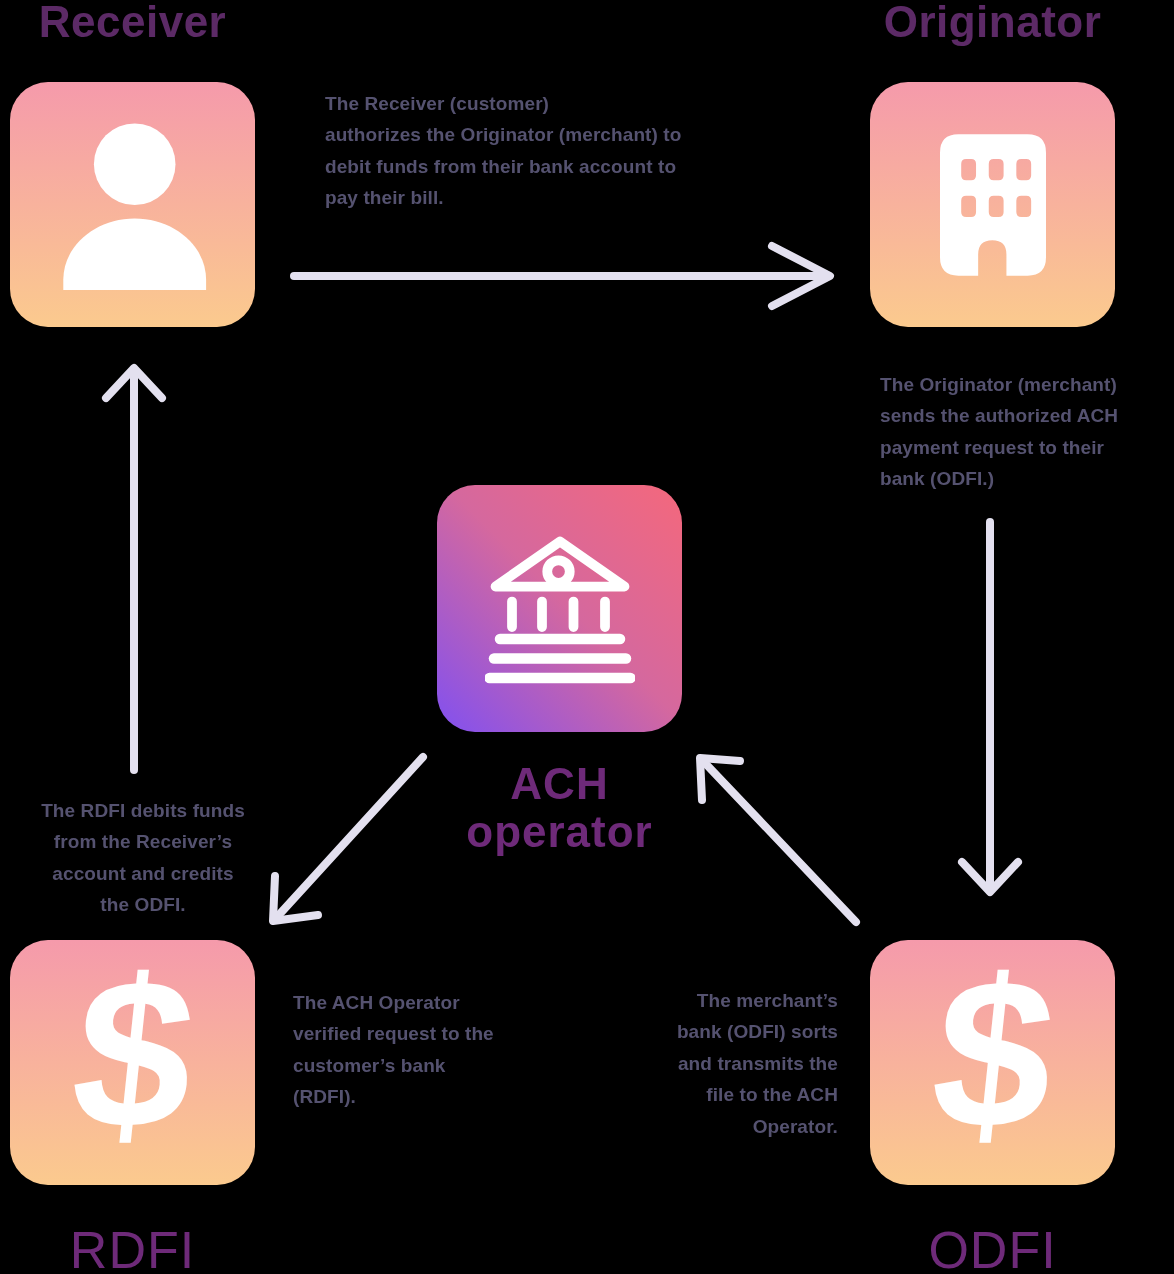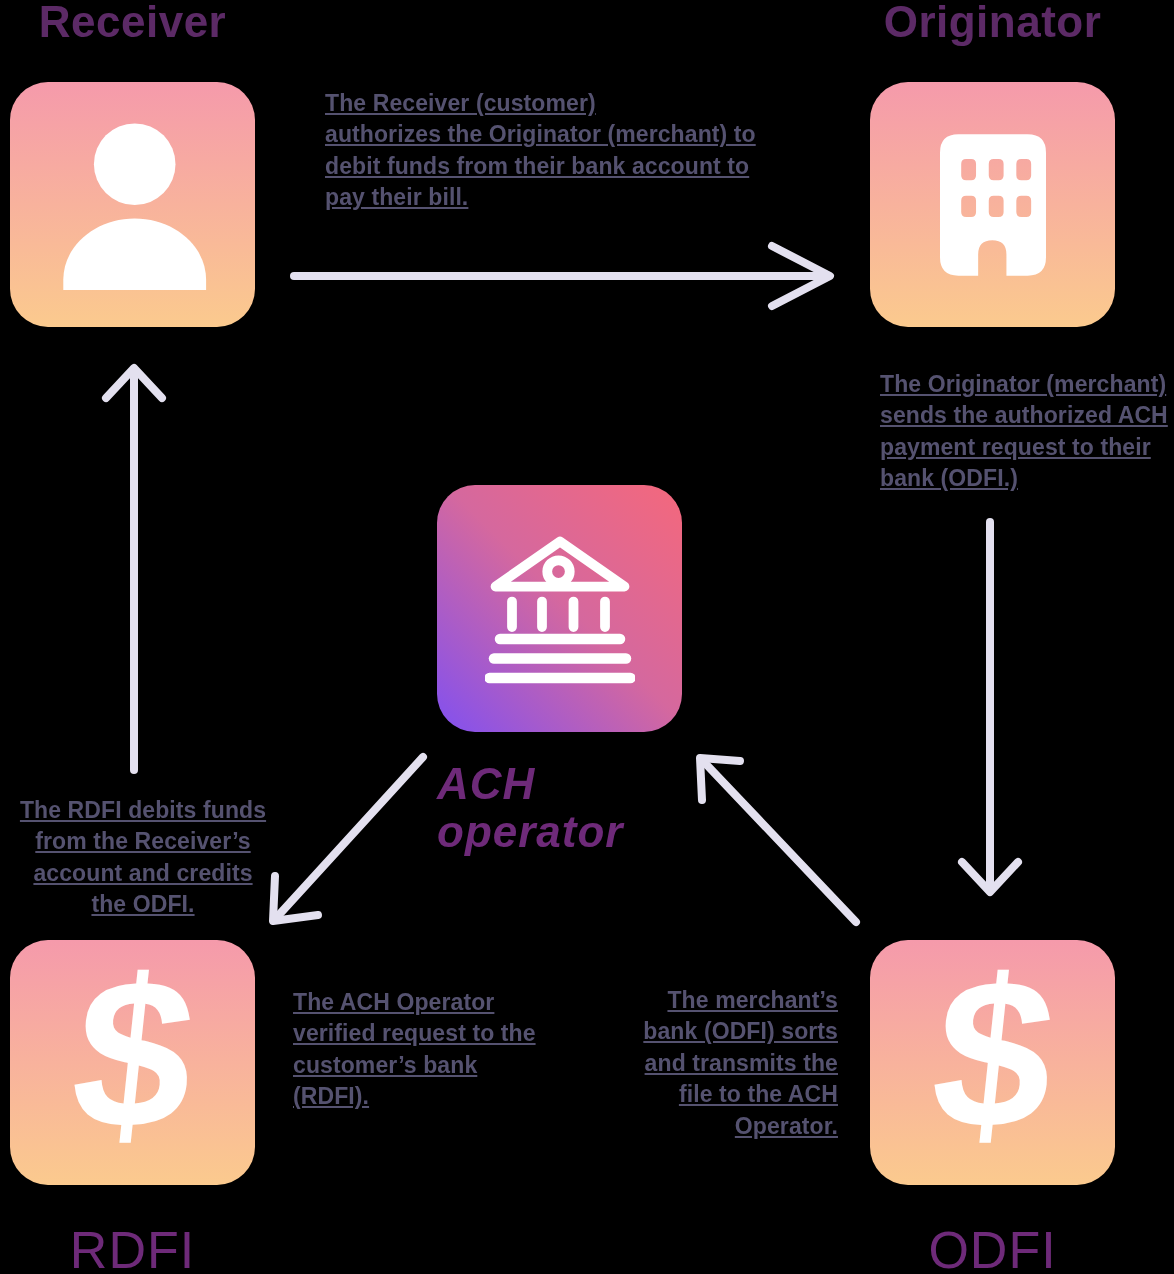--- a/index.html
+++ b/index.html
@@ -12,42 +12,42 @@
     position:absolute;width:245px;text-align:center;
     font-size:44px;font-weight:bold;line-height:48px;
     color:var(--heading-color,#5c2a66);letter-spacing:.5px;
   }
   .node-label{
     position:absolute;width:245px;text-align:center;
     font-size:52px;font-weight:normal;line-height:48px;
     color:var(--node-label-color,#6e2a79);letter-spacing:1px;
   }
   .center-label{
-    position:absolute;width:245px;
+    position:absolute;width:245px;text-align:center;
     font-size:44px;font-weight:bold;line-height:48px;
-    color:var(--node-label-color,#6e2a79);letter-spacing:1px;font-style:italic;
+    color:var(--node-label-color,#6e2a79);letter-spacing:1px;
   }
   .card{
     position:absolute;width:245px;height:245px;border-radius:38px;
     display:flex;align-items:center;justify-content:center;
   }
   .corner-card{
     background:linear-gradient(180deg,var(--card-top,#f59aab) 0%,var(--card-bottom,#fbca8e) 100%);
   }
   .center-card{
     width:245px;height:247px;
     background:linear-gradient(45deg,var(--center-start,#8150f0) 0%,var(--center-mid,#d5689e) 52%,var(--center-end,#f4687c) 100%);
   }
   .dollar{
     font-size:212px;font-weight:bold;color:var(--icon-color,#fff);
     transform:skewX(-6deg);line-height:212px;padding-bottom:18px;
   }
   .body-text{
-    position:absolute;font-size:23px;font-weight:bold;line-height:31.4px;
-    color:var(--body-text-color,#555270);letter-spacing:.1px;white-space:nowrap;text-decoration:underline;
+    position:absolute;font-size:19px;font-weight:bold;line-height:31.4px;
+    color:var(--body-text-color,#555270);letter-spacing:.1px;white-space:nowrap;
   }
   .ta-c{text-align:center;}
   .ta-r{text-align:right;}
   .arrows{position:absolute;left:0;top:0;}
   .arrow{stroke:var(--arrow-color,#e3e0ef);stroke-width:8;fill:none;stroke-linecap:round;stroke-linejoin:round;}
   .icon-fill{fill:var(--icon-color,#fff);}
   .icon-stroke{stroke:var(--icon-color,#fff);fill:none;stroke-linecap:round;stroke-linejoin:round;}
 </style>
 </head>
 <body>

